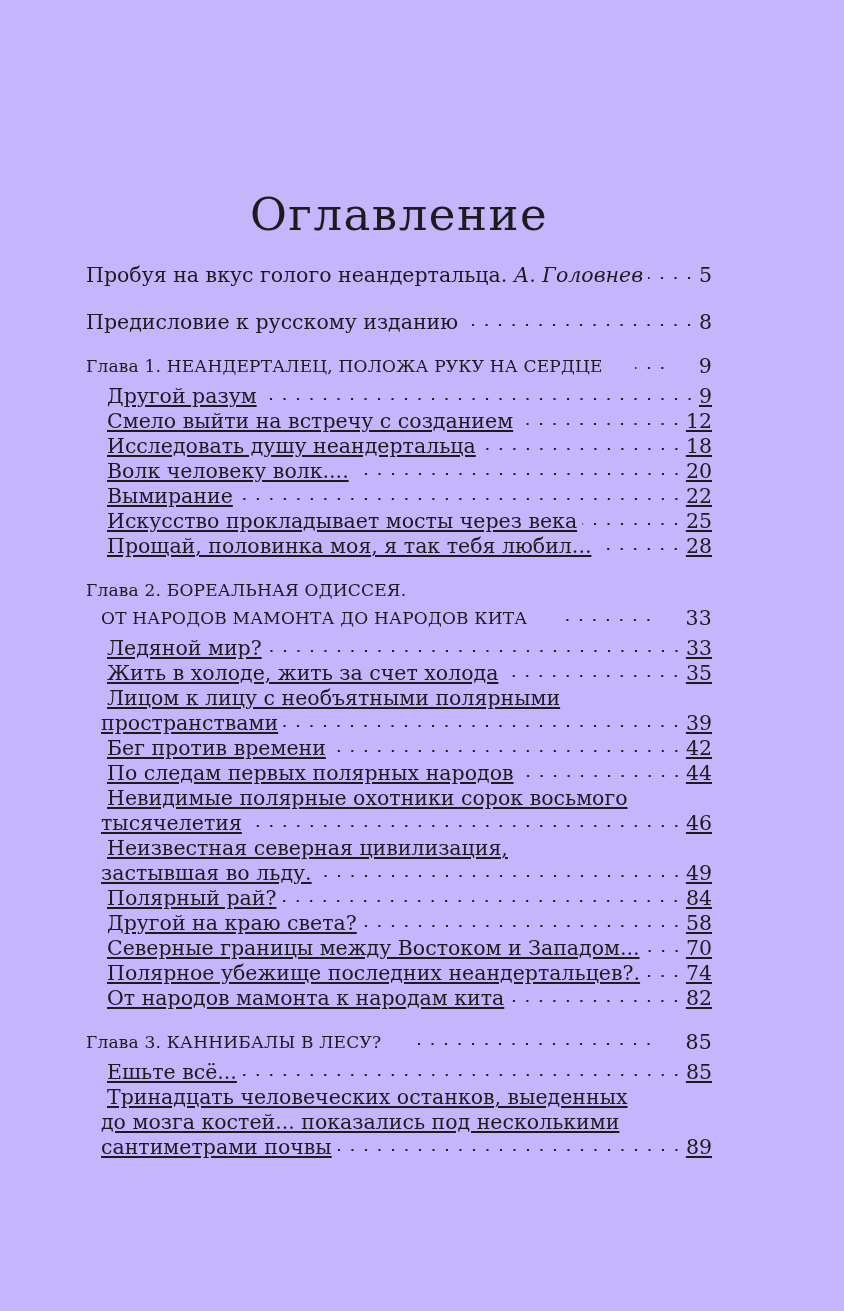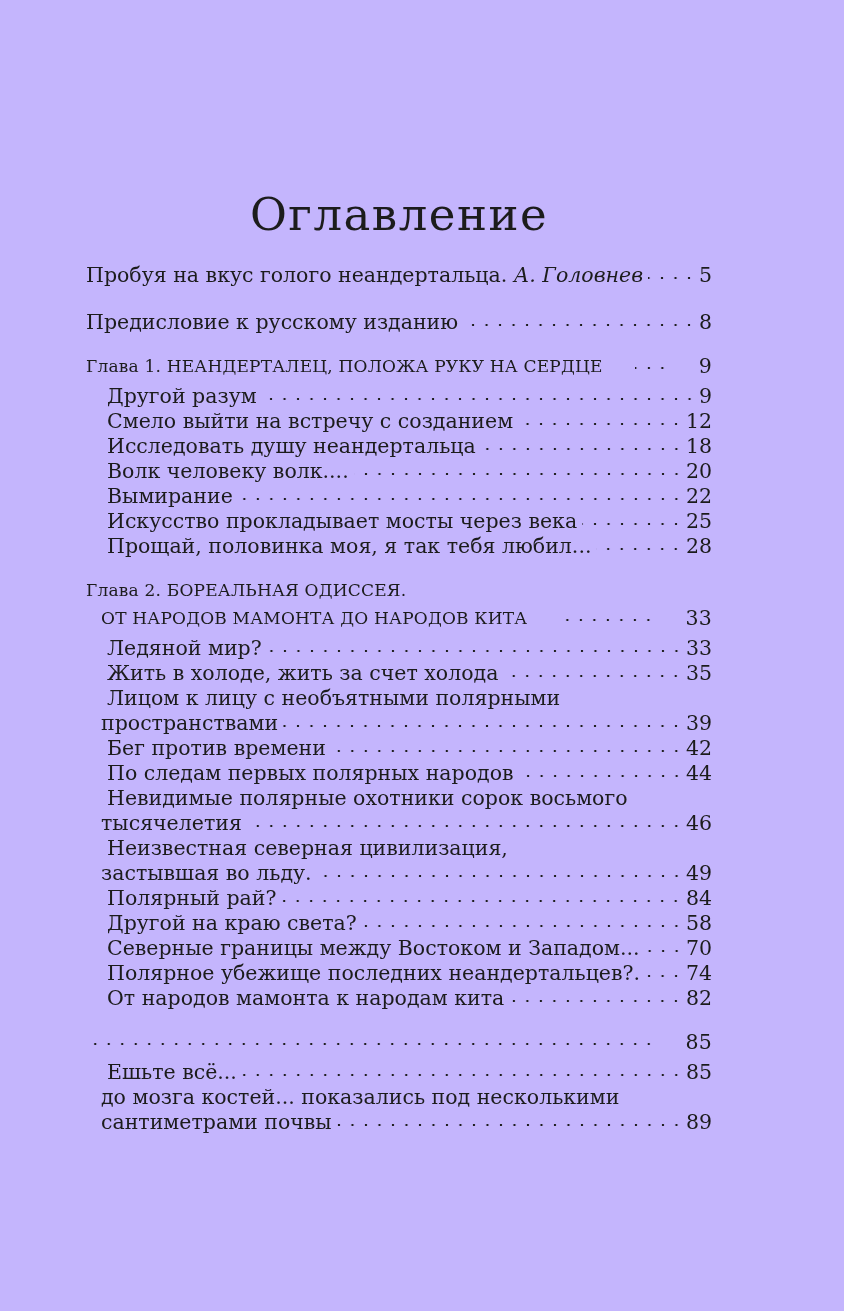--- a/index.html
+++ b/index.html
@@ -28,21 +28,21 @@
     font-weight: normal;
     text-align: center;
     letter-spacing: 1.5px;
     margin-top: 188px;
     margin-bottom: 14px;
     line-height: 1.18;
   }
   .sec { }
   .sec-entry { margin-top: 22px; }
   .sec-chapter { margin-top: 17px; }
-  .items { margin-top: 4px; }
+  .items { margin-top: 4px; text-decoration: underline; }
   .line {
     display: flex;
     align-items: center;
     font-size: 20.5px;
     line-height: 25px;
   }
   .chapter-line {
     font-size: 17px;
     line-height: 28px;
     letter-spacing: 0.2px;
@@ -212,28 +212,32 @@
             </div>
             <div class="line indent-sub">
               <span class="txt">От народов мамонта к народам кита</span>
               <span class="leader"></span>
               <span class="pg">82</span>
             </div>
           </div>
         </div>
         <div class="sec sec-chapter">
           <div class="line chapter-line">
+            <span class="txt">Глава 3. КАННИБАЛЫ В ЛЕСУ?</span>
             <span class="leader"></span>
             <span class="pg">85</span>
           </div>
           <div class="items">
             <div class="line indent-sub">
               <span class="txt">Ешьте всё...</span>
               <span class="leader"></span>
               <span class="pg">85</span>
+            </div>
+            <div class="line indent-sub">
+              <span class="txt">Тринадцать человеческих останков, выеденных</span>
             </div>
             <div class="line indent-cont">
               <span class="txt">до мозга костей... показались под несколькими</span>
             </div>
             <div class="line indent-cont">
               <span class="txt">сантиметрами почвы</span>
               <span class="leader"></span>
               <span class="pg">89</span>
             </div>
           </div>

